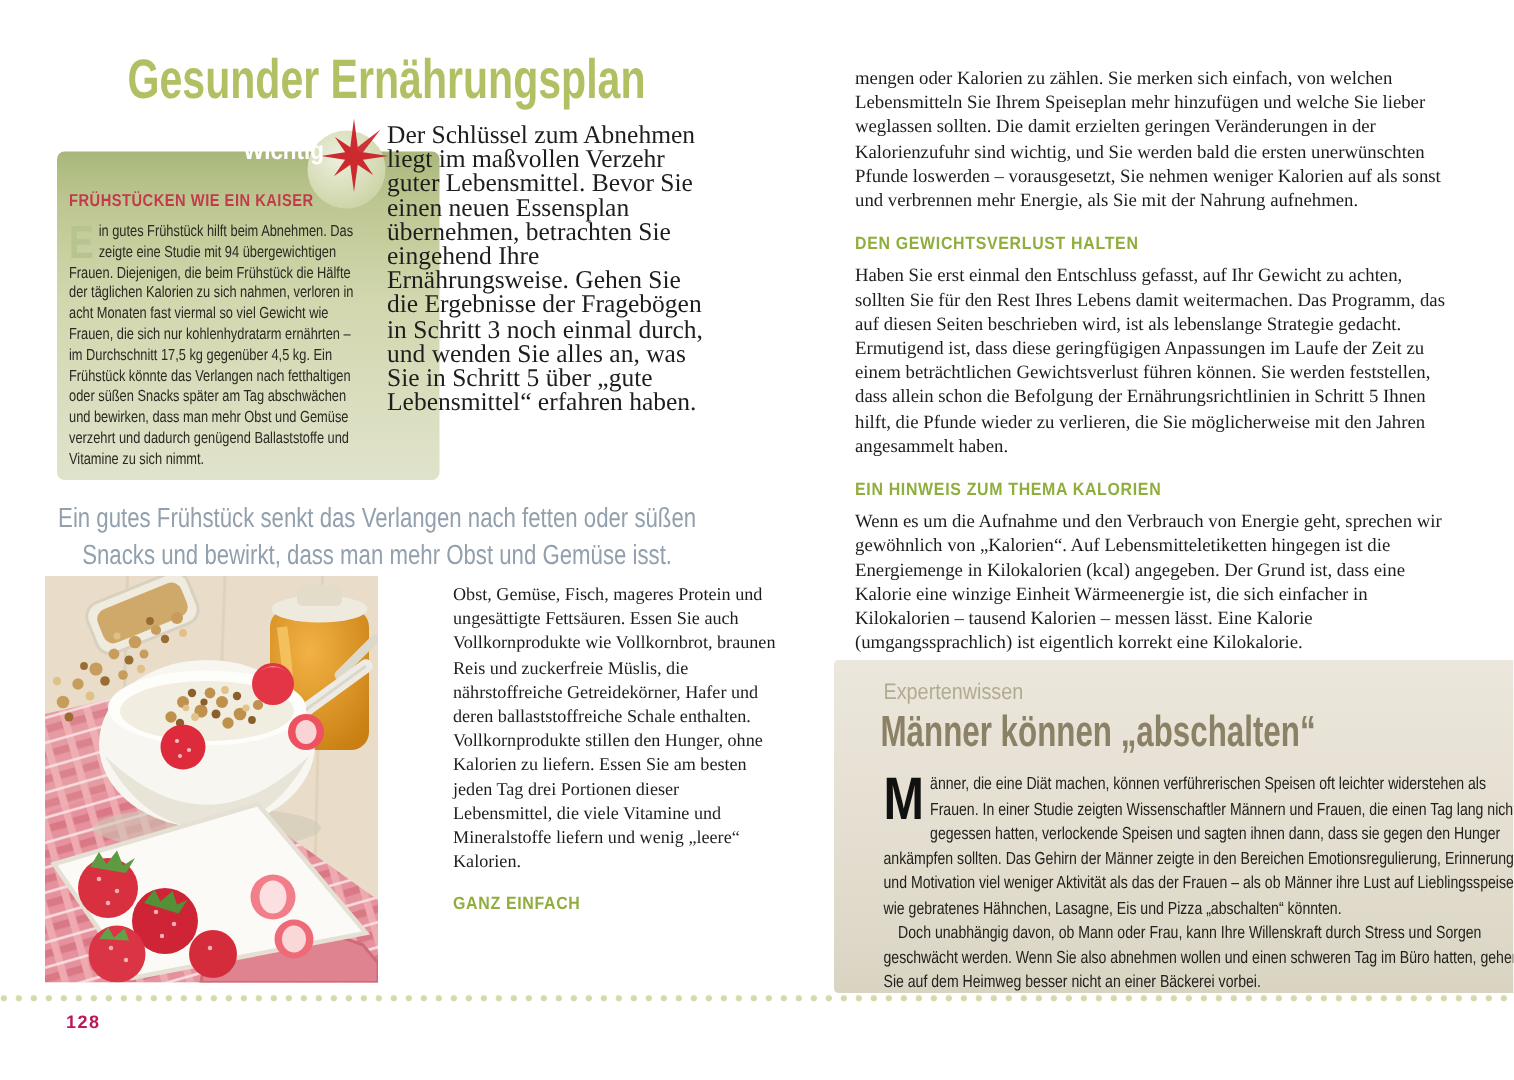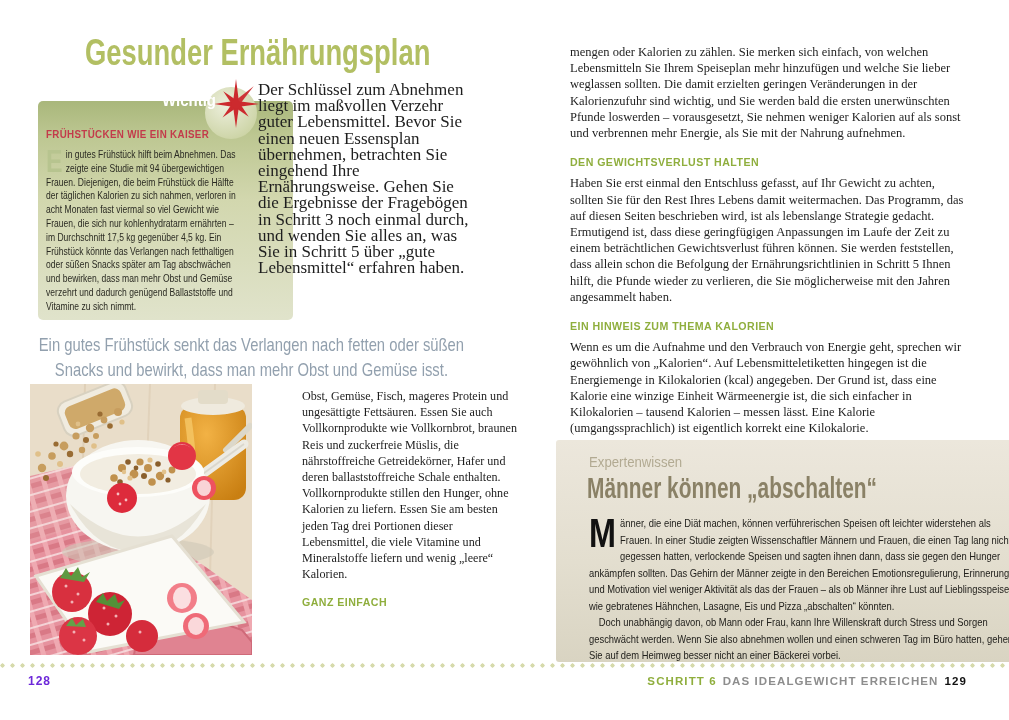--- a/index.html
+++ b/index.html
@@ -52,21 +52,21 @@
   .expert-body{margin:10px 0 0 33px;width:528px;transform:scaleX(0.81);transform-origin:left top;
                font-size:11.6px;line-height:16.5px;color:#22211d;}
   .expert-body .p2{text-indent:12px;margin:0;}
   .expert-body p{margin:0;}
   .dropcap-m{float:left;font-size:40px;line-height:32px;font-weight:bold;color:#111;margin:2px 5px 0 0;}
 
   
   .footer-dots{position:absolute;left:0;top:663px;width:1009px;height:5px;
                background-image:radial-gradient(circle at 2.5px 2.5px,#d6daab 1.9px,rgba(0,0,0,0) 2.3px);
                background-size:10px 5px;background-repeat:repeat-x;}
-  .pnum-left{position:absolute;left:28px;top:674px;font-size:12px;font-weight:bold;color:#6d28d9;letter-spacing:1px;text-align:center;}
+  .pnum-left{position:absolute;left:44px;top:674px;font-size:12px;font-weight:bold;color:#be185d;letter-spacing:1px;text-align:center;}
   .footer-right{position:absolute;right:42px;top:675px;font-size:11.5px;font-weight:bold;letter-spacing:1.1px;
                 white-space:nowrap;}
   .footer-right .step{color:#8fae3d;}
   .footer-right .chapter{color:#8d8d8d;margin-left:6px;}
   .footer-right .pnum{color:#111;margin-left:6px;}
 </style>
 </head>
 <body>
 
 <div class="page">
@@ -269,17 +269,14 @@
     <div class="expert-label">Expertenwissen</div>
     <div class="expert-headline">Männer können „abschalten“</div>
     <div class="expert-body">
       <p><span class="dropcap-m">M</span><span>änner, die eine Diät machen, können verführerischen Speisen oft leichter widerstehen als Frauen. In einer Studie zeigten Wissenschaftler Männern und Frauen, die einen Tag lang nichts gegessen hatten, verlockende Speisen und sagten ihnen dann, dass sie gegen den Hunger ankämpfen sollten. Das Gehirn der Männer zeigte in den Bereichen Emotionsregulierung, Erinnerung und Motivation viel weniger Aktivität als das der Frauen – als ob Männer ihre Lust auf Lieblingsspeisen wie gebratenes Hähnchen, Lasagne, Eis und Pizza „abschalten“ könnten.</span></p>
       <p class="p2">Doch unabhängig davon, ob Mann oder Frau, kann Ihre Willenskraft durch Stress und Sorgen geschwächt werden. Wenn Sie also abnehmen wollen und einen schweren Tag im Büro hatten, gehen Sie auf dem Heimweg besser nicht an einer Bäckerei vorbei.</p>
     </div>
   </div>
 
   <div class="footer-dots"></div>
   <div class="pnum-left">128</div>
-  <div class="footer-right">
-    <span class="step">SCHRITT 6</span><span class="chapter">DAS IDEALGEWICHT ERREICHEN</span><span class="pnum">129</span>
-  </div>
 
 </div>
 
 </body></html>

